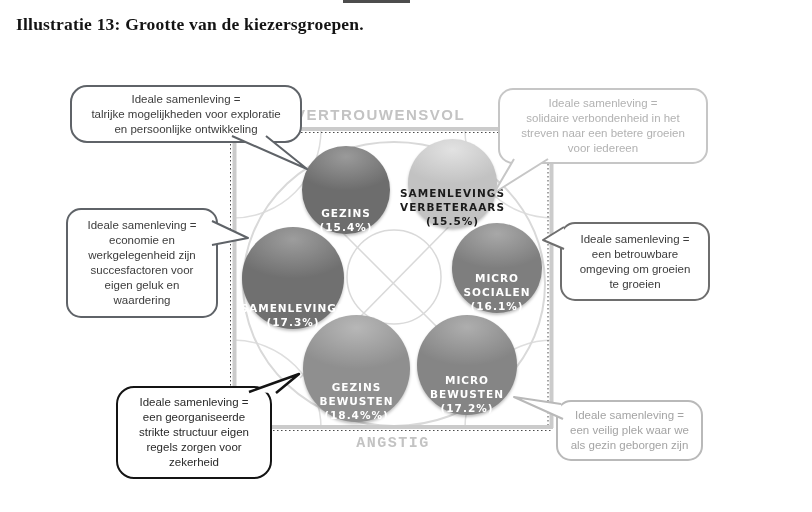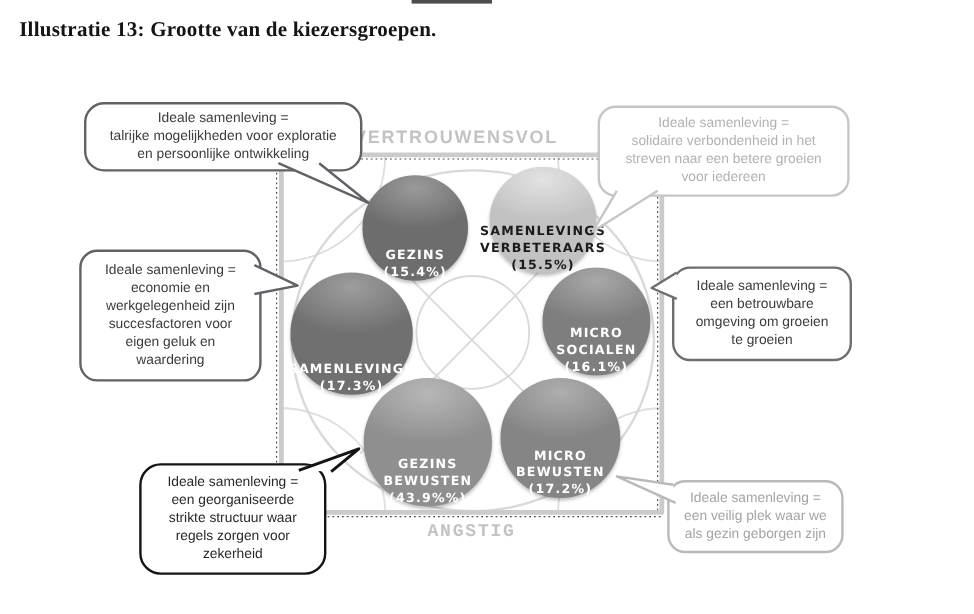--- a/index.html
+++ b/index.html
@@ -109,21 +109,21 @@
     <span class="bline">(17.3%)</span>
   </div>
   <div class="ball ball--micro">
     <span class="bline">MICRO</span>
     <span class="bline">SOCIALEN</span>
     <span class="bline">(16.1%)</span>
   </div>
   <div class="ball ball--strakke">
     <span class="bline">GEZINS</span>
     <span class="bline">BEWUSTEN</span>
-    <span class="bline">(43.9%%)</span>
+    <span class="bline">(18.4%%)</span>
   </div>
   <div class="ball ball--gezins">
     <span class="bline">MICRO</span>
     <span class="bline">BEWUSTEN</span>
     <span class="bline">(17.2%)</span>
   </div>
 
   <div class="bubble bubble--tl">
     <span class="line">Ideale samenleving =</span>
     <span class="line">talrijke mogelijkheden voor exploratie</span>
@@ -145,21 +145,21 @@
   </div>
   <div class="bubble bubble--rm">
     <span class="line">Ideale samenleving =</span>
     <span class="line">een betrouwbare</span>
     <span class="line">omgeving om groeien</span>
     <span class="line">te groeien</span>
   </div>
   <div class="bubble bubble--bl">
     <span class="line">Ideale samenleving =</span>
     <span class="line">een georganiseerde</span>
-    <span class="line">strikte structuur waar</span>
+    <span class="line">strikte structuur eigen</span>
     <span class="line">regels zorgen voor</span>
     <span class="line">zekerheid</span>
   </div>
   <div class="bubble bubble--br">
     <span class="line">Ideale samenleving =</span>
     <span class="line">een veilig plek waar we</span>
     <span class="line">als gezin geborgen zijn</span>
   </div>
 
   <svg class="layer" width="812" height="512">

